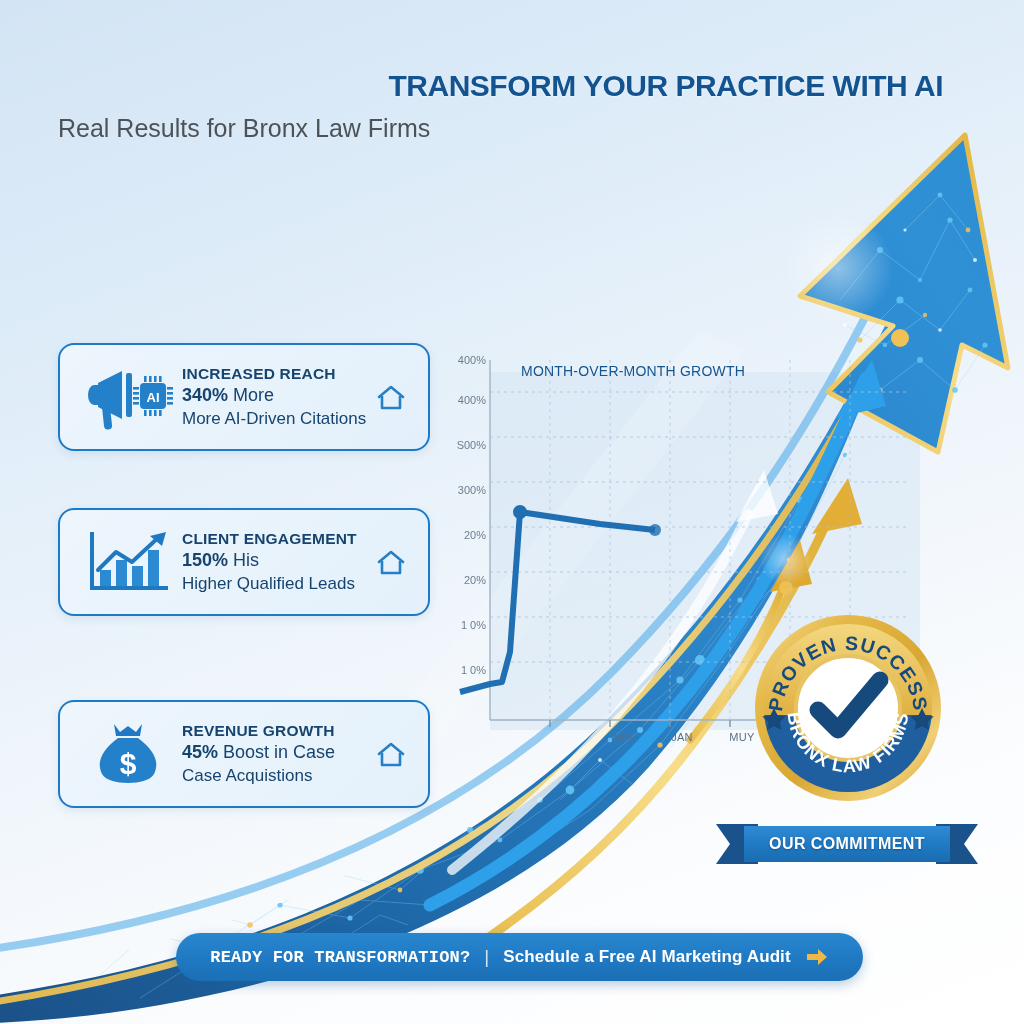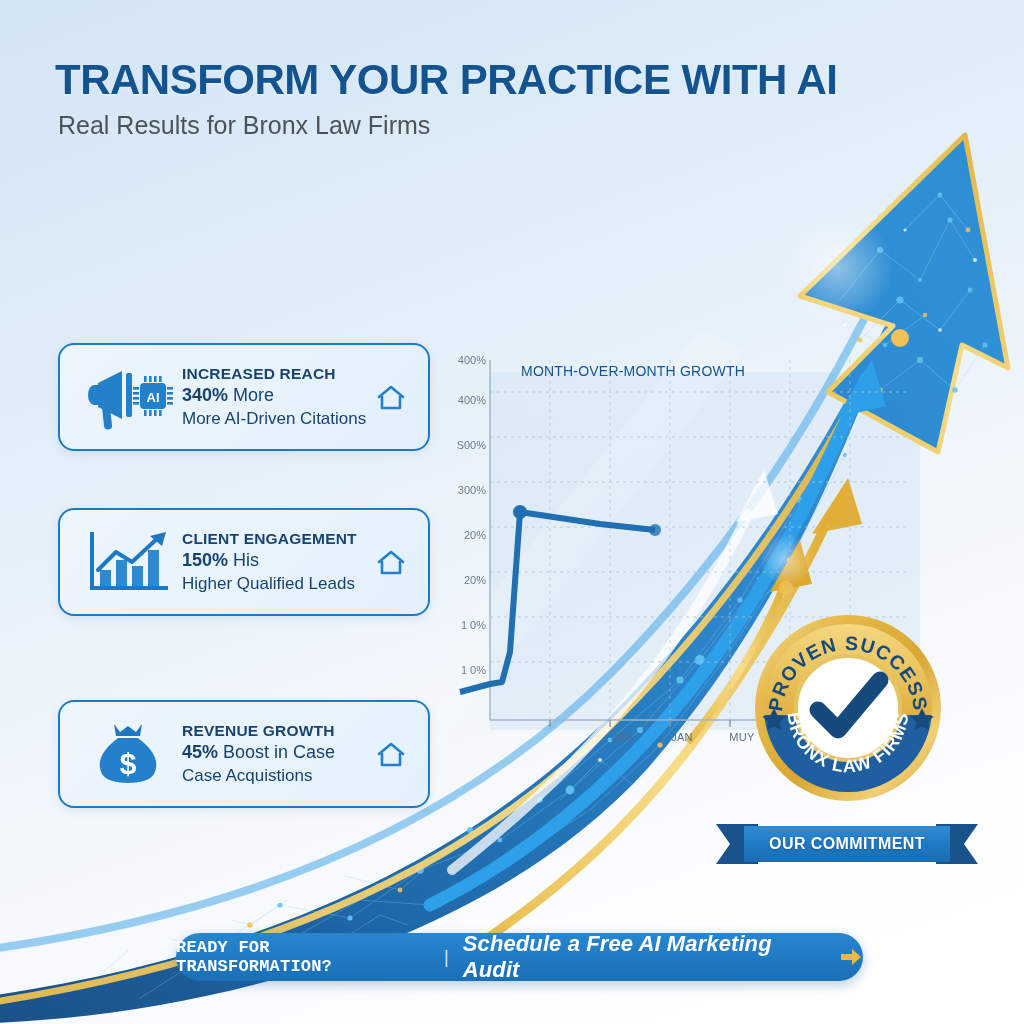--- a/index.html
+++ b/index.html
@@ -10,23 +10,24 @@
   }
   #canvas{
     position:relative;width:1024px;height:1024px;overflow:hidden;
     background:linear-gradient(160deg,#d3e4f4 0%,#dcebf8 22%,#e9f2fa 45%,#f4f8fc 65%,#fcfdfe 82%,#ffffff 100%);
   }
   .layer{position:absolute;top:0;left:0;width:1024px;height:1024px;}
 
   
   #header{position:absolute;left:55px;top:58px;width:900px;}
   #title{
-    font-size:42px;font-weight:bold;letter-spacing:-0.5px;
-    color:#13538f;line-height:1.05;margin:0;
+    font-size:30px;font-weight:bold;letter-spacing:-0.5px;
+    color:#13538f;line-height:1.05;margin:12px;
     text-shadow:0 1px 2px rgba(255,255,255,.6);
+    text-align:right;
   }
   #subtitle{
     font-size:25px;color:#4c5358;margin:9px 0 0 3px;font-weight:400;
   }
 
   
   #kpi-heading{
     position:absolute;left:57px;top:266px;
     font-size:18px;font-weight:bold;letter-spacing:.4px;color:#14538e;
   }
@@ -78,21 +79,21 @@
 
   
   #cta{
     position:absolute;left:176px;top:933px;width:687px;height:48px;
     border-radius:24px;background:linear-gradient(180deg,#2786cf 0%,#1f79c2 55%,#1b6fb5 100%);
     box-shadow:0 4px 12px rgba(25,95,160,.30);
     display:flex;align-items:center;justify-content:center;gap:0px;
   }
   #cta-strong{font-size:17px;font-weight:bold;color:#fff;letter-spacing:.2px;font-family:Liberation Mono, monospace;}
   #cta-div{color:#cfe3f4;margin:0 14px;font-size:19px;font-weight:300;}
-  #cta-text{font-size:22px;font-weight:bold;color:#fff;letter-spacing:.1px;font-style:italic;}
+  #cta-text{font-size:17px;font-weight:bold;color:#fff;letter-spacing:.1px;}
   #cta-arrow{margin-left:14px;display:flex;align-items:center;}
 </style>
 </head>
 <body>
 
 <div id="canvas">
 
   <svg class="layer" viewBox="0 0 1024 1024" xmlns="http://www.w3.org/2000/svg">
     <defs>
       <linearGradient id="gArrowBody" x1="0" y1="1" x2="1" y2="0">

